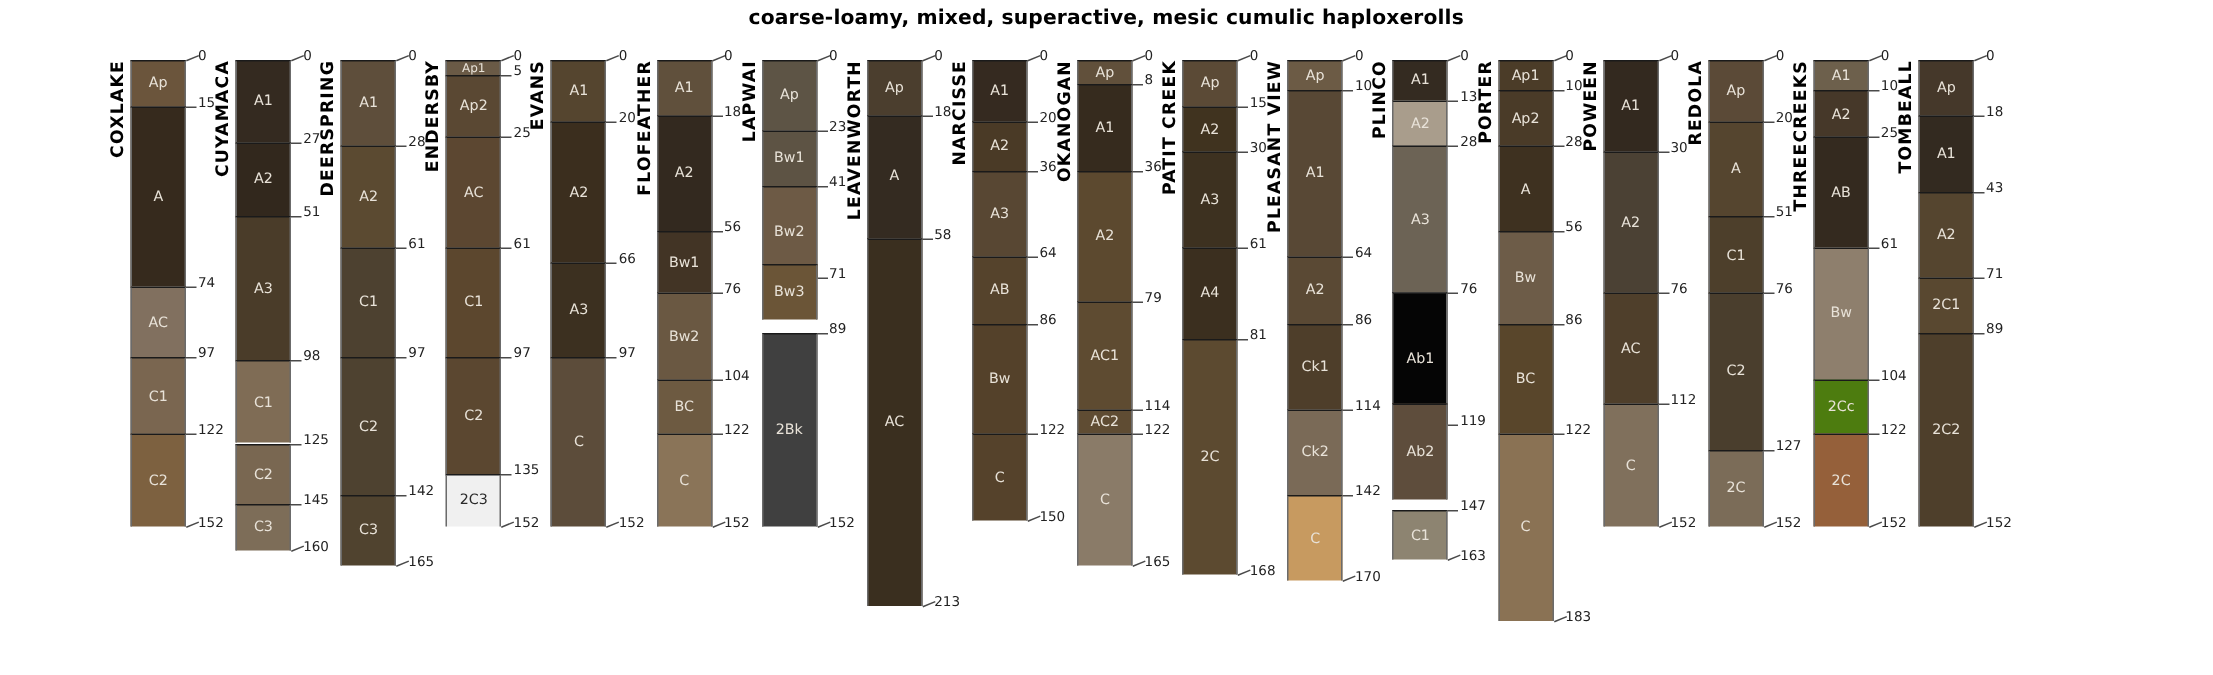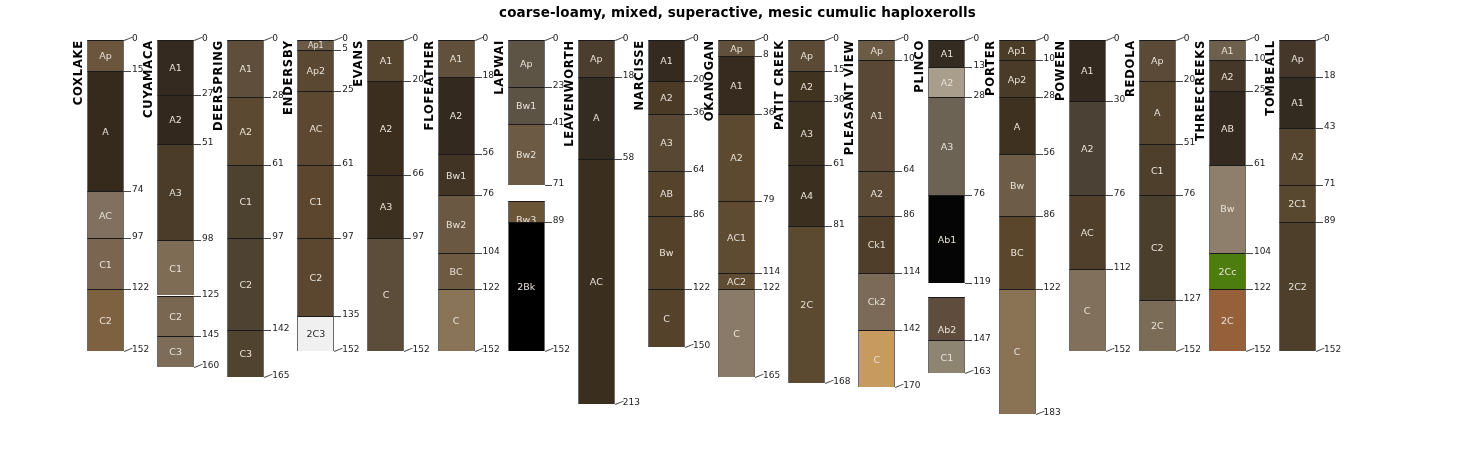--- a/index.html
+++ b/index.html
@@ -358,28 +358,28 @@
             <div class="tline"></div>
             <div class="ttext">41</div>
           </div>
           <div class="horizon" title="Bw2 41-71 cm" style="top: 123.804px; height: 61.32px; background: rgb(109, 90, 69);">
             <span class="hlabel">Bw2</span>
           </div>
           <div class="tick" style="top: 185.124px;">
             <div class="tline"></div>
             <div class="ttext">71</div>
           </div>
-          <div class="horizon" title="Bw3 71-89 cm" style="top: 201px; height: 36.792px; background: rgb(107, 85, 55);">
+          <div class="horizon" title="Bw3 71-89 cm" style="top: 176px; height: 36.792px; background: rgb(107, 85, 55);">
             <span class="hlabel">Bw3</span>
           </div>
           <div class="tick" style="top: 221.916px;">
             <div class="tline"></div>
             <div class="ttext">89</div>
           </div>
-          <div class="horizon" title="2Bk 89-152 cm" style="top: 221.916px; height: 128.772px; background: #000000;">
+          <div class="horizon" title="2Bk 89-152 cm" style="top: 221.916px; height: 128.772px; background: #404040;">
             <span class="hlabel">2Bk</span>
           </div>
           <div class="tick slant" style="top: 350.688px;">
             <div class="tline"></div>
             <div class="ttext">152</div>
           </div>
         </div>
       </div>
       <div class="profile" style="left: 577.84px;">
         <div class="pname" style="left: -16px; top: 40px;">LEAVENWORTH</div>
@@ -636,21 +636,21 @@
             <div class="tline"></div>
             <div class="ttext">76</div>
           </div>
           <div class="horizon" title="Ab1 76-119 cm" style="top: 195.344px; height: 87.892px; background: rgb(5, 5, 5);">
             <span class="hlabel">Ab1</span>
           </div>
           <div class="tick" style="top: 283.236px;">
             <div class="tline"></div>
             <div class="ttext">119</div>
           </div>
-          <div class="horizon" title="Ab2 119-147 cm" style="top: 297px; height: 64px; background: rgb(94, 77, 60);">
+          <div class="horizon" title="Ab2 119-147 cm" style="top: 269px; height: 64px; background: rgb(94, 77, 60);">
             <span class="hlabel">Ab2</span>
           </div>
           <div class="tick" style="top: 340.468px;">
             <div class="tline"></div>
             <div class="ttext">147</div>
           </div>
           <div class="horizon" title="C1 147-163 cm" style="top: 340.468px; height: 32.704px; background: rgb(141, 132, 113);">
             <span class="hlabel">C1</span>
           </div>
           <div class="tick slant" style="top: 373.172px;">

